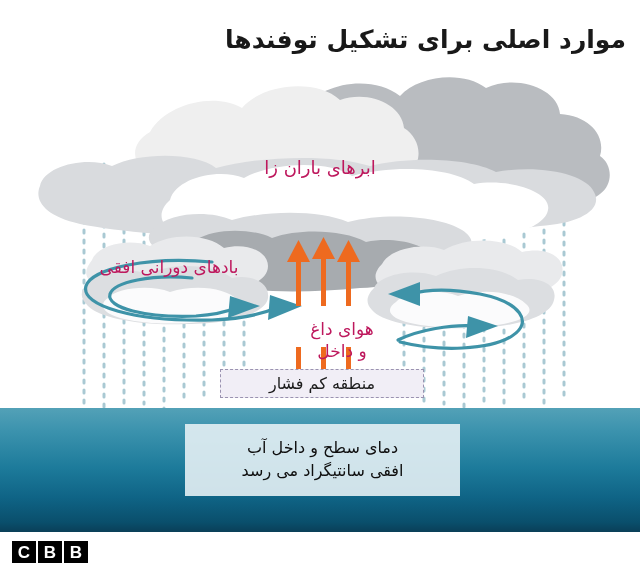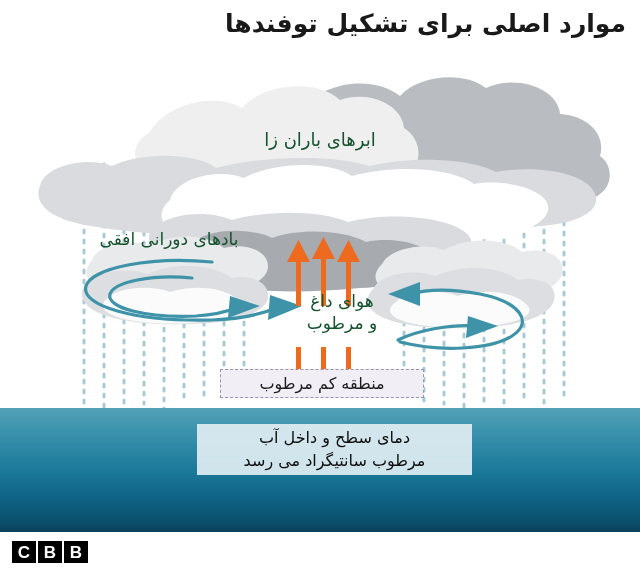--- a/index.html
+++ b/index.html
@@ -14,21 +14,21 @@
     position: relative;
     width: 640px;
     height: 570px;
     background: #ffffff;
     overflow: hidden;
   }
 
   
   .title {
     position: absolute;
-    top: 8px;
+    top: 24px;
     right: 14px;
     left: 14px;
     text-align: right;
     font-size: 25px;
     font-weight: bold;
     color: #191919;
     letter-spacing: 0px;
     line-height: 1.25;
     direction: rtl;
   }
@@ -42,25 +42,26 @@
     height: 480px;
   }
   .scene svg {
     display: block;
   }
 
   
   .lbl {
     position: absolute;
     direction: rtl;
-    color: #14532d;
+    color: #be185d;
     font-size: 17px;
     line-height: 1.32;
     white-space: nowrap;
     text-align: center;
+    margin-top: 28px;
   }
   .lbl-clouds { top: 128px; left: 0; width: 640px; font-size: 18px; }
   .lbl-winds  { top: 228px; left: 78px; width: 182px; font-size: 17px; }
   .lbl-rain   { top: 349px; left: 448px; width: 150px; text-align: center; font-size: 17px; }
   .lbl-hot    { top: 290px; left: 272px; width: 140px; text-align: center; font-size: 17px; }
 
   
   .lowp-box {
     position: absolute;
     left: 220px;
@@ -95,28 +96,27 @@
         #0a4f6c 92%,
         #0a3f58 100%);
   }
 
   
   .ocean-card {
     position: absolute;
     left: 185px;
     top: 424px;
     width: 275px;
-    height: 51px;
+    height: 72px;
     background: rgba(228, 240, 244, 0.90);
     display: flex;
     flex-direction: column;
     align-items: center;
     justify-content: center;
     direction: rtl;
-    margin-left: 12px;
   }
   .ocean-card .line {
     font-size: 16px;
     line-height: 1.42;
     color: #0e0e0e;
     white-space: nowrap;
   }
 
   
   .bbc {
@@ -265,32 +265,32 @@
     </svg>
   </div>
 
   <div class="lbl lbl-clouds">ابرهای باران زا</div>
 
   <div class="lbl lbl-winds">بادهای دورانی افقی</div>
 
 
   <div class="lbl lbl-hot">
     <div>هوای داغ</div>
-    <div>و مرطوب</div>
+    <div>و داخل</div>
   </div>
 
   <div class="lowp-box">
-    <span>منطقه کم مرطوب</span>
+    <span>منطقه کم فشار</span>
   </div>
 
   <div class="ocean"></div>
 
   <div class="ocean-card">
     <div class="line">دمای سطح و داخل آب</div>
-    <div class="line">مرطوب سانتیگراد می رسد</div>
+    <div class="line">افقی سانتیگراد می رسد</div>
   </div>
 
   <div class="bbc">
     <div class="blk">B</div>
     <div class="blk">B</div>
     <div class="blk">C</div>
   </div>
 
 </div>
 

